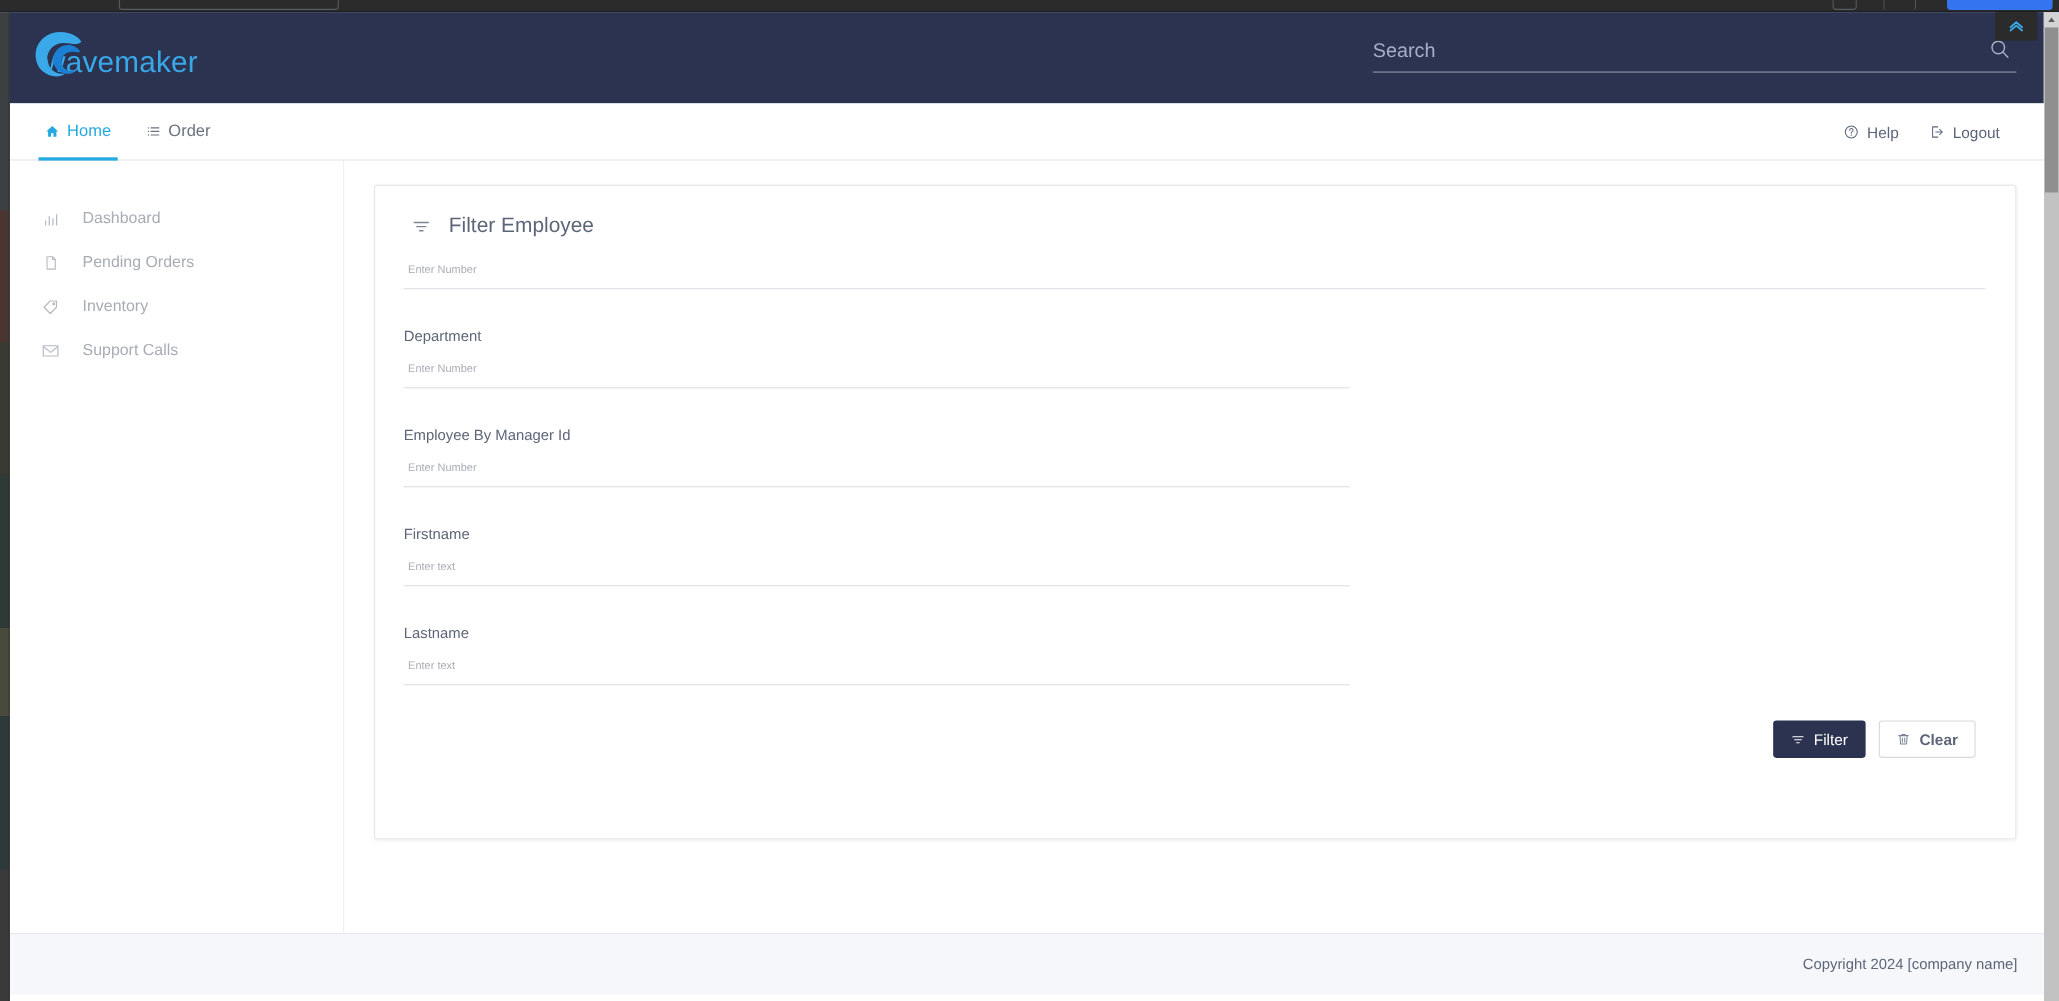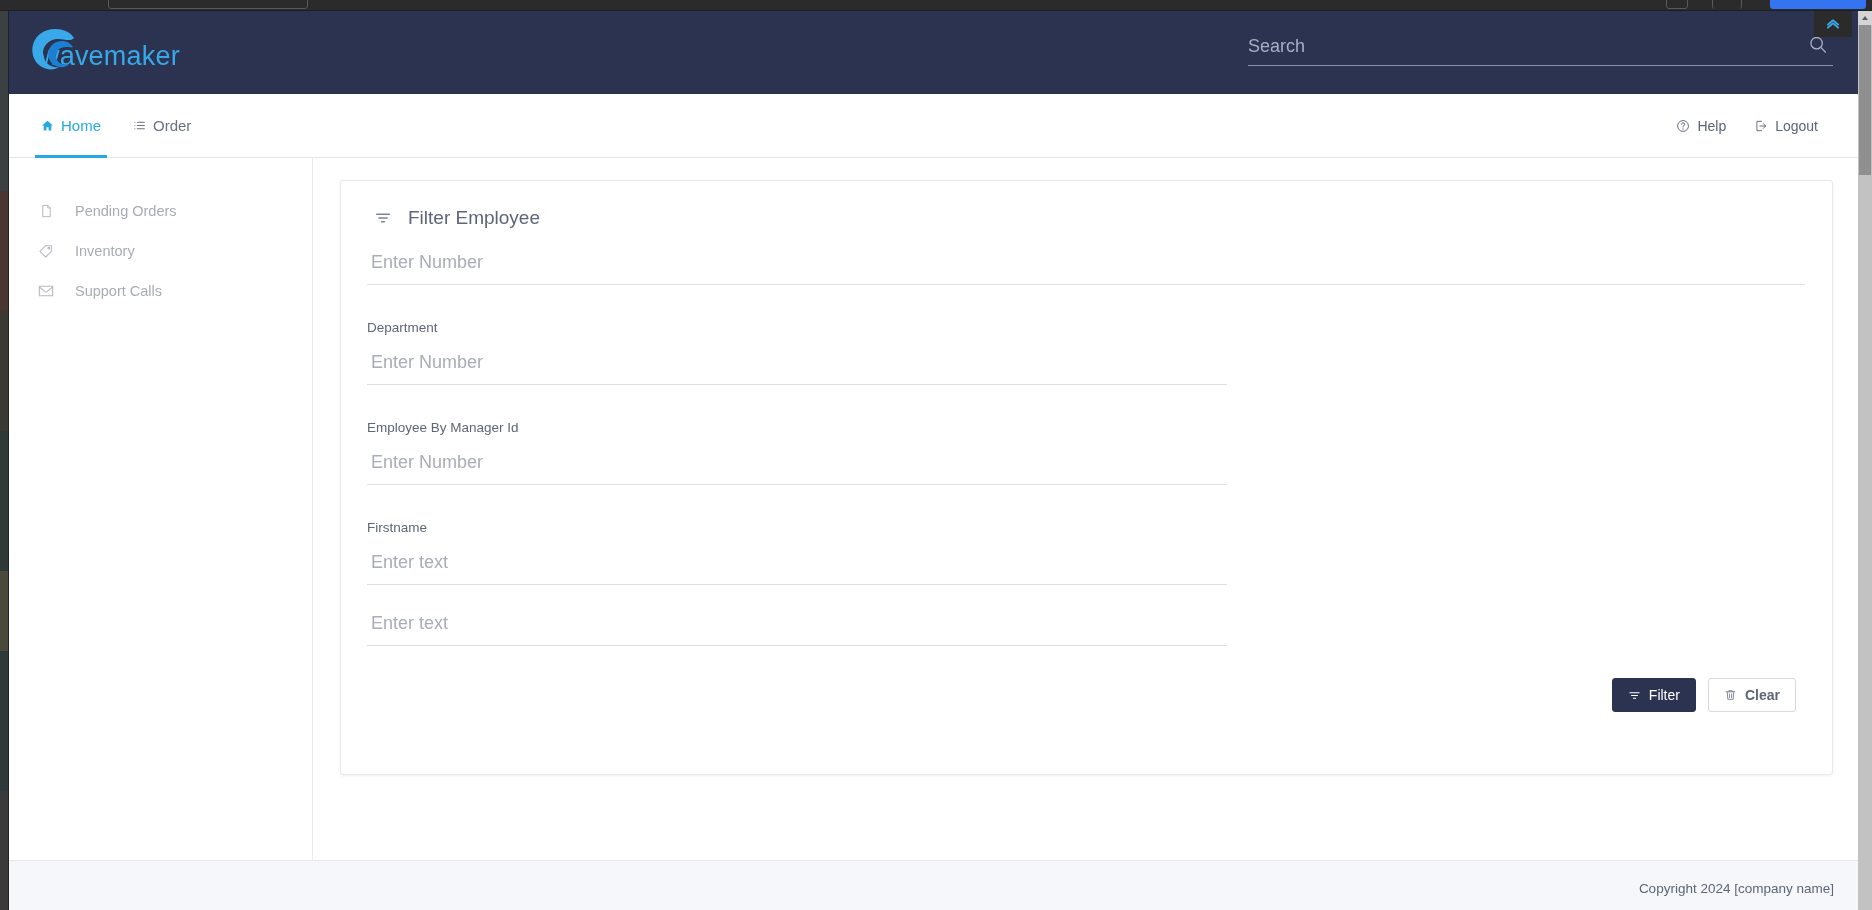--- a/index.html
+++ b/index.html
@@ -130,21 +130,21 @@
   .collapse-badge {
     position: absolute; top: 0; right: 6px;
     width: 38px; height: 26px;
     background: #2b2b2b;
     display: flex; align-items: center; justify-content: center;
     z-index: 40;
   }
 
   
   .topnav {
-    height: 64px;
+    height: 52px;
     background: #ffffff;
     border-bottom: 1px solid #e4e6ea;
     display: flex; align-items: stretch;
     position: relative;
   }
   .nav-left { display: flex; align-items: stretch; padding-left: 16px; }
   .nav-item {
     display: flex; align-items: center; gap: 7px;
     padding: 0 16px;
     font-size: 15px; color: #6b7280;
@@ -211,21 +211,21 @@
     padding: 11px 0 0 0;
     line-height: 28px;
   }
   .field-row { display: flex; }
   .input-cell { position: relative; }
   .wm-input {
     width: 100%;
     border: none;
     background: transparent;
     font-family: "Liberation Sans", sans-serif;
-    font-size: 18px;
+    font-size: 10px;
     color: #3f4656;
     padding: 10px 0 11px 4px;
     outline: none;
   }
   .wm-input::placeholder { color: #a9adb6; }
   .rule { height: 1px; background: #dcdfe3; }
 
   .card-footer {
     display: flex; justify-content: flex-end; gap: 12px;
     padding: 32px 36px 0 0;
@@ -354,20 +354,31 @@
           </span>
           <span>Logout</span>
         </div>
       </div>
     </nav>
 
     <div class="body-area">
 
       <aside class="sidebar">
 
+        <div class="side-item">
+          <span class="side-icon">
+            <svg width="15" height="15" viewBox="0 0 24 24" fill="none" stroke="#b5bac2" stroke-width="1.8" stroke-linecap="round">
+              <line x1="4" y1="20" x2="4" y2="14"></line>
+              <line x1="9.3" y1="20" x2="9.3" y2="8"></line>
+              <line x1="14.6" y1="20" x2="14.6" y2="11"></line>
+              <line x1="20" y1="20" x2="20" y2="5"></line>
+            </svg>
+          </span>
+          <span>Dashboard</span>
+        </div>
 
         <div class="side-item">
           <span class="side-icon">
             <svg width="15" height="16" viewBox="0 0 24 24" fill="none" stroke="#b5bac2" stroke-width="1.6" stroke-linejoin="round">
               <path d="M6 3h8l4 4v14H6z"></path>
               <polyline points="14,3 14,7 18,7"></polyline>
             </svg>
           </span>
           <span>Pending Orders</span>
         </div>
@@ -442,20 +453,21 @@
               <div class="field-label">Firstname</div>
               <div class="field-row">
                 <div class="input-cell" style="width:860px;">
                   <input class="wm-input" type="text" placeholder="Enter text" style="">
                 </div>
               </div>
               <div class="rule" style="width:860px;"></div>
             </div>
 
             <div class="field" style="padding-top:18px;">
+              <div class="field-label">Lastname</div>
               <div class="field-row">
                 <div class="input-cell" style="width:860px;">
                   <input class="wm-input" type="text" placeholder="Enter text" style="">
                 </div>
               </div>
               <div class="rule" style="width:860px;"></div>
             </div>
 
           </div>
 

